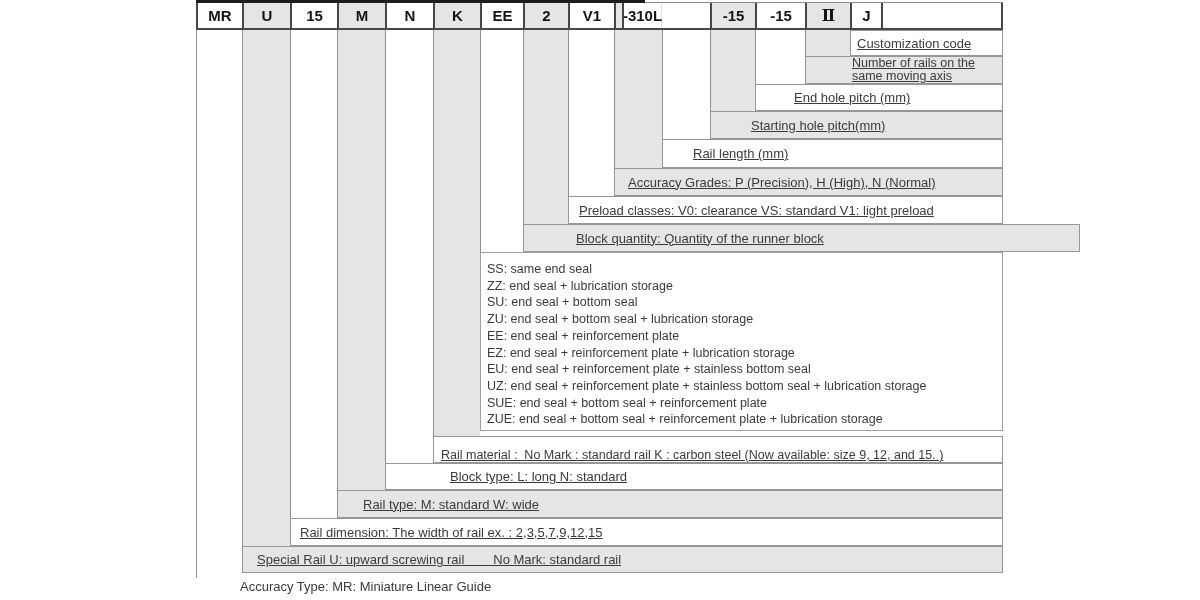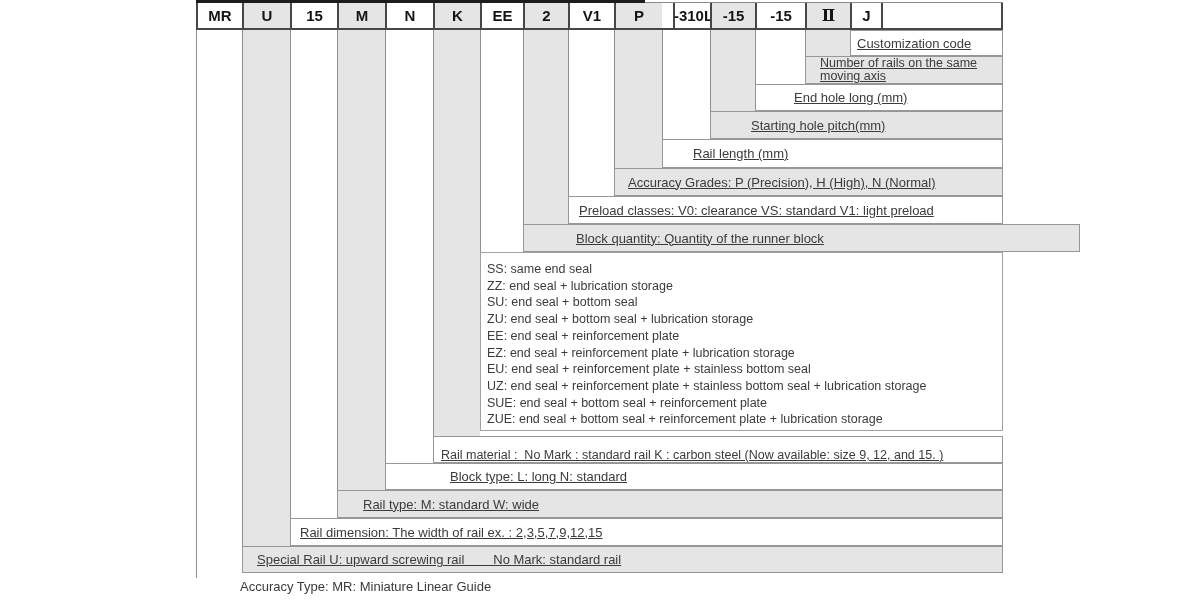--- a/index.html
+++ b/index.html
@@ -29,21 +29,21 @@
   .strip.shaded { background:#e5e5e5; }
 
   .band {
     position:absolute; box-sizing:border-box;
     border:1px solid #979797; background:#ffffff;
     display:flex; align-items:center;
     font-size:13px; color:#3b3b3b;text-decoration:underline;
   }
   .band.shaded { background:#e5e5e5; }
   .band span { white-space:pre; }
-  .band .wrap2 { white-space:normal; width:170px; line-height:13px; font-size:12.5px; }
+  .band .wrap2 { white-space:normal; width:170px; line-height:13px; font-size:12.5px;margin-left:32px; }
 
   .seal-box {
     position:absolute; box-sizing:border-box;
     border:1px solid #a0a0a0; background:#ffffff;
     padding:8px 0 0 6px; font-size:12.5px; color:#3b3b3b;
   }
   .seal-box div { line-height:16.7px; white-space:pre; }
 
   .plain-label {
     position:absolute; font-size:13px; color:#3b3b3b; white-space:pre;
@@ -62,21 +62,21 @@
   <div class="cell" style="left:196px;width:46px">MR</div>
   <div class="cell shaded" style="left:242px;width:48px">U</div>
   <div class="cell" style="left:290px;width:47px">15</div>
   <div class="cell shaded" style="left:337px;width:48px">M</div>
   <div class="cell" style="left:385px;width:48px">N</div>
   <div class="cell shaded" style="left:433px;width:47px">K</div>
   <div class="cell" style="left:480px;width:43px">EE</div>
   <div class="cell shaded" style="left:523px;width:45px">2</div>
   <div class="cell" style="left:568px;width:46px">V1</div>
   <div class="cell shaded" style="left:614px;width:48px">P</div>
-  <div class="cell" style="left:673px;width:39px">-310L</div>
+  <div class="cell" style="left:622px;width:39px">-310L</div>
   <div class="cell shaded" style="left:710px;width:45px">-15</div>
   <div class="cell" style="left:755px;width:50px">-15</div>
   <div class="cell shaded roman" style="left:805px;width:45px">Ⅱ</div>
   <div class="cell" style="left:850px;width:31px">J</div>
   <div class="cell last" style="left:881px;width:122px"></div>
 
   <div class="strip" style="left:196px;width:46px;height:548px"></div>
   <div class="strip shaded" style="left:242px;width:48px;height:516px"></div>
   <div class="strip" style="left:290px;width:47px;height:488px"></div>
   <div class="strip shaded" style="left:337px;width:48px;height:460px"></div>
@@ -93,21 +93,21 @@
 
   <div class="band" style="left:850px;top:30px;width:153px;height:26px;padding-left:6px">
     <span>Customization code</span>
   </div>
 
   <div class="band shaded" style="left:805px;top:56px;width:198px;height:28px;padding-left:14px">
     <span class="wrap2">Number of rails on the same moving axis</span>
   </div>
 
   <div class="band" style="left:755px;top:84px;width:248px;height:27px;padding-left:38px">
-    <span>End hole long (mm)</span>
+    <span>End hole pitch (mm)</span>
   </div>
 
   <div class="band shaded" style="left:710px;top:111px;width:293px;height:28px;padding-left:40px">
     <span>Starting hole pitch(mm)</span>
   </div>
 
   <div class="band" style="left:662px;top:139px;width:341px;height:29px;padding-left:30px">
     <span>Rail length (mm)</span>
   </div>
 

